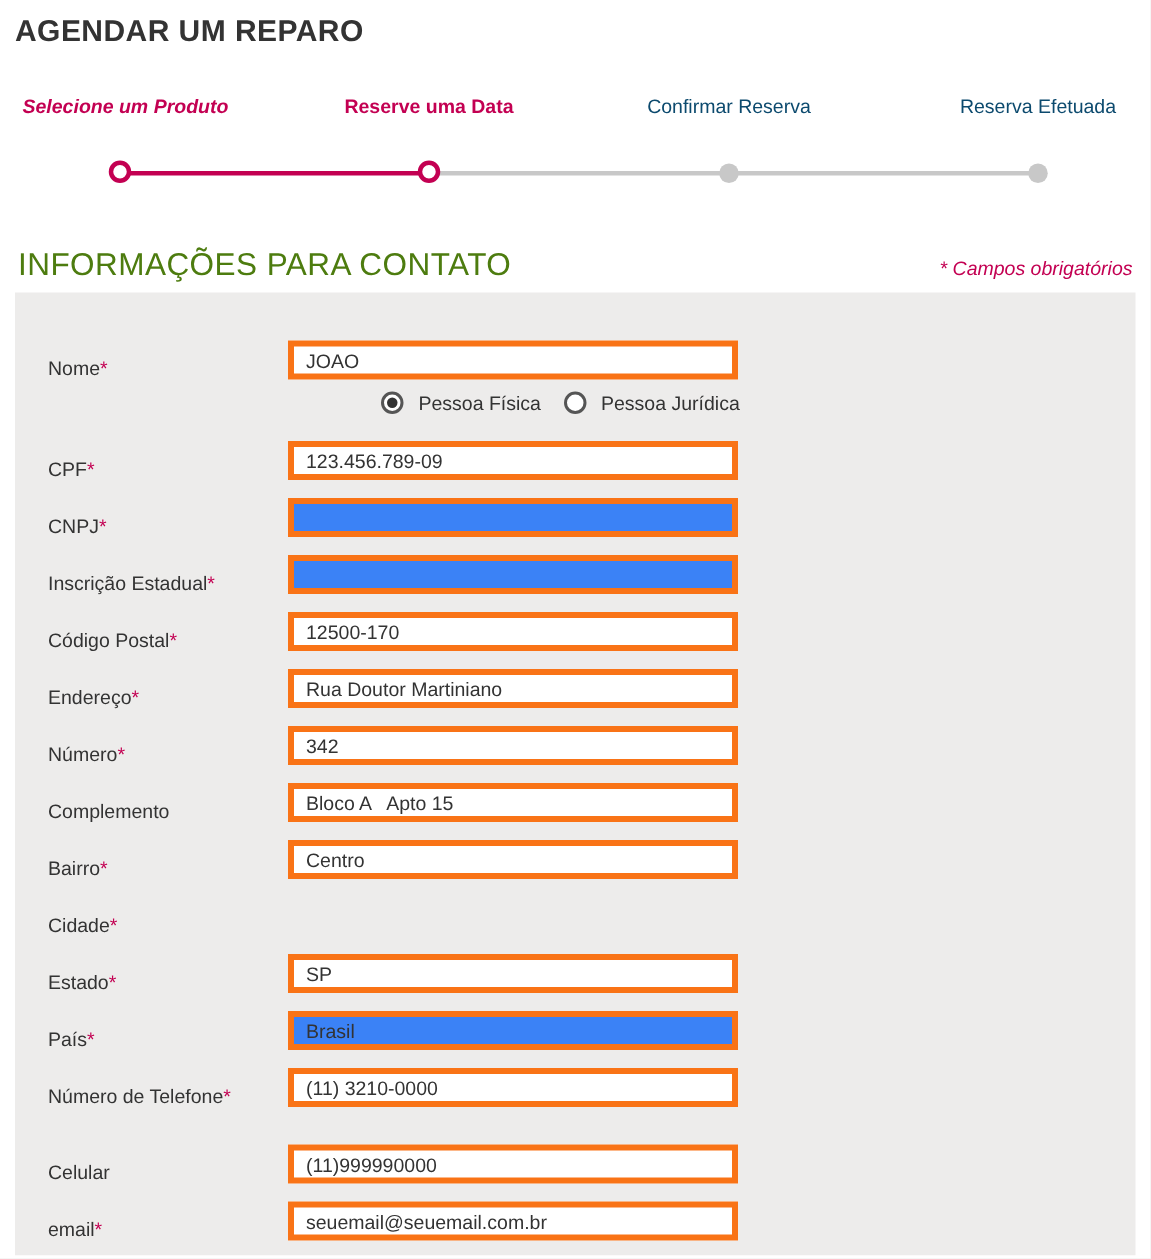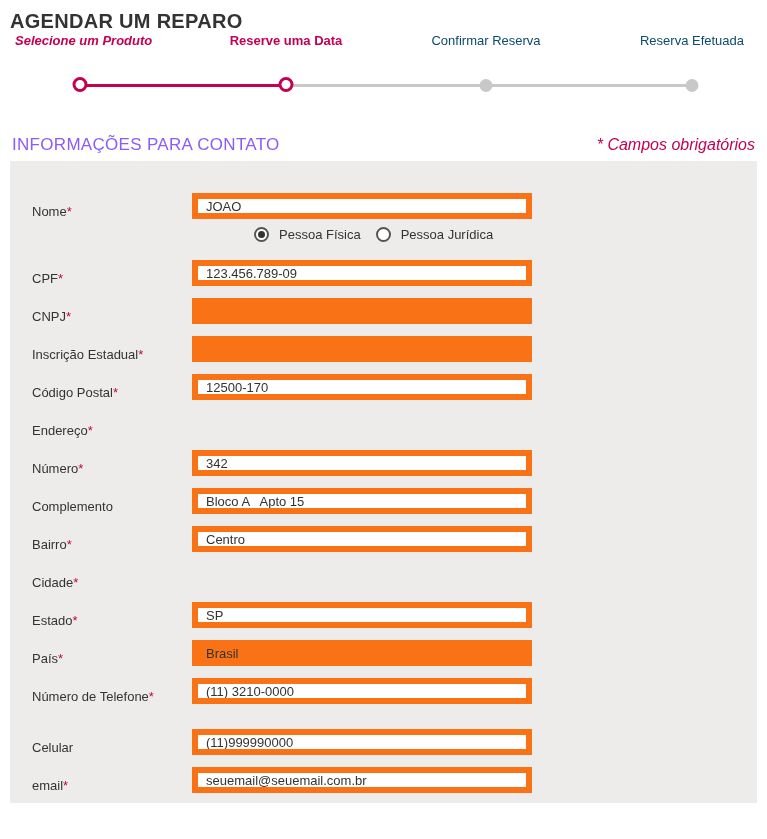--- a/index.html
+++ b/index.html
@@ -1,49 +1,49 @@
 <!DOCTYPE html>
 <html><head>
   <meta charset="utf-8">
   <style>
     * { box-sizing: border-box; margin: 0; padding: 0; }
     body { font-family: Arial, Helvetica, sans-serif; color: #333; background: #fff; width: 767px; }
     .page { padding: 10px 10px 0 10px; }
-    .page-title { font-size: 20px; font-weight: bold; color: #333; letter-spacing: 0.3px; }
+    .page-title { font-size: 20px; font-weight: bold; color: #333; margin-bottom: 30px; letter-spacing: 0.3px; }
 
     
     .stepper { position: relative; margin: 0 0 30px 0; height: 72px; }
     .step { position: absolute; top: 0; text-align: center; font-size: 13px; }
     .step.active .step-label { color: #c30052; font-weight: bold; }
     .step .step-label { color: #0c4a6e; display: block; margin-bottom: 18px; white-space: nowrap; }
     .dot {
       width: 13px; height: 13px; border-radius: 50%; background: #c8c8c8;
       position: absolute; top: 46px; left: 50%; transform: translateX(-50%);
     }
     .step.active .dot {
       width: 15px; height: 15px; background: #fff; border: 3px solid #c30052; top: 44px;
     }
     .line { position: absolute; top: 51px; height: 3px; background: #c8c8c8; }
     .line.active { background: #c30052; }
 
     
     .section-header { display: flex; justify-content: space-between; align-items: baseline; margin-bottom: 6px; padding: 0 2px; }
-    .section-title { font-size: 17px; font-weight: normal; letter-spacing: 0.3px; color: #8b5cf6; }
-    .required-note { color: #c30052; font-size: 16px; font-style: italic; }
+    .section-title { font-size: 21px; font-weight: normal; letter-spacing: 0.3px; color: #4d7c0f; }
+    .required-note { color: #c30052; font-size: 13px; font-style: italic; }
 
     
     .form-panel { background: #edeceb; padding: 20px 22px 10px 22px; }
     .form-row { display: flex; align-items: flex-end; min-height: 38px; }
     .form-label { width: 160px; font-size: 13px; color: #333; }
     .req { color: #c30052; }
     .form-input {
-      width: 340px; height: 26px; border: 6px solid #f97316; background: #fff;
+      width: 300px; height: 26px; border: 4px solid #f97316; background: #fff;
       font-size: 13px; padding: 0 8px; color: #333; outline: none;
     }
-    .form-input[disabled] { background: #f97316; }
+    .form-input[disabled] { background: #3b82f6; }
 
     
     .person-type { display: flex; align-items: center; padding-left: 222px; margin: 8px 0 6px 0; gap: 15px; }
     .radio-wrap { display: flex; align-items: center; gap: 10px; font-size: 13px; }
     .radio {
       width: 15px; height: 15px; border-radius: 50%; border: 2px solid #555; background: #fff;
       display: inline-flex; align-items: center; justify-content: center;
     }
     .radio.checked::after { content: ""; width: 7px; height: 7px; border-radius: 50%; background: #333; }
   </style>
@@ -115,20 +115,21 @@
       <input class="form-input" disabled="" value="" style="">
     </div>
 
     <div class="form-row">
       <div class="form-label"><span>Código Postal</span><span class="req">*</span></div>
       <input class="form-input" value="12500-170" style="">
     </div>
 
     <div class="form-row">
       <div class="form-label"><span>Endereço</span><span class="req">*</span></div>
+      <input class="form-input" value="Rua Doutor Martiniano" style="">
     </div>
 
     <div class="form-row">
       <div class="form-label"><span>Número</span><span class="req">*</span></div>
       <input class="form-input" value="342" style="">
     </div>
 
     <div class="form-row">
       <div class="form-label"><span>Complemento</span></div>
       <input class="form-input" value="Bloco A   Apto 15" style="">

